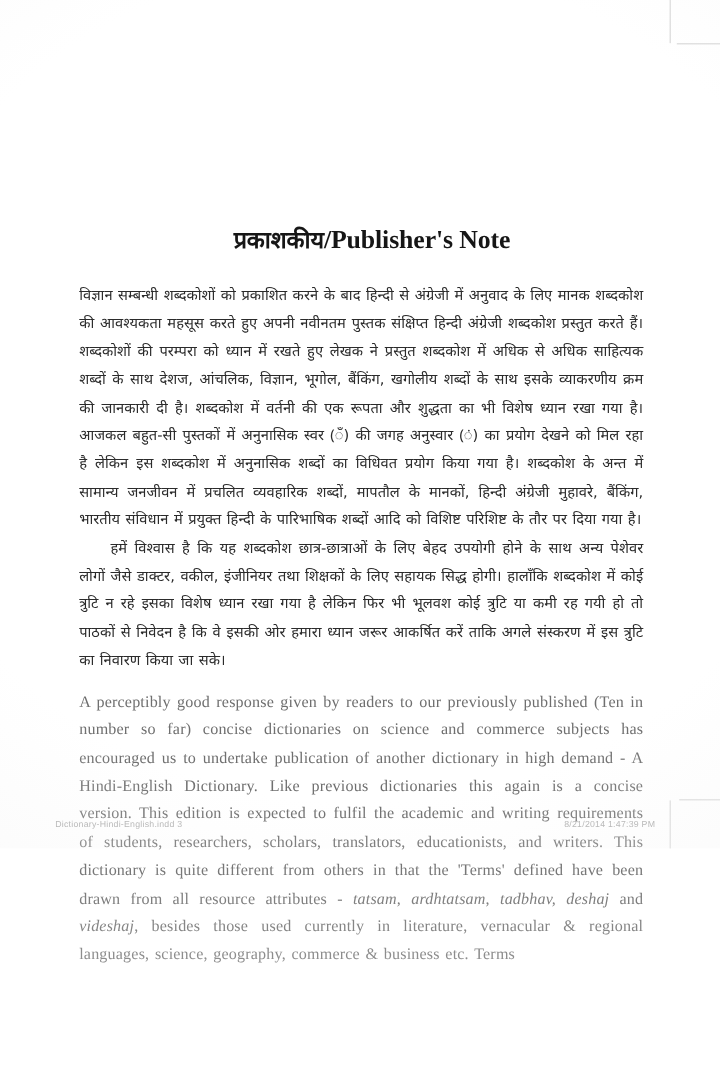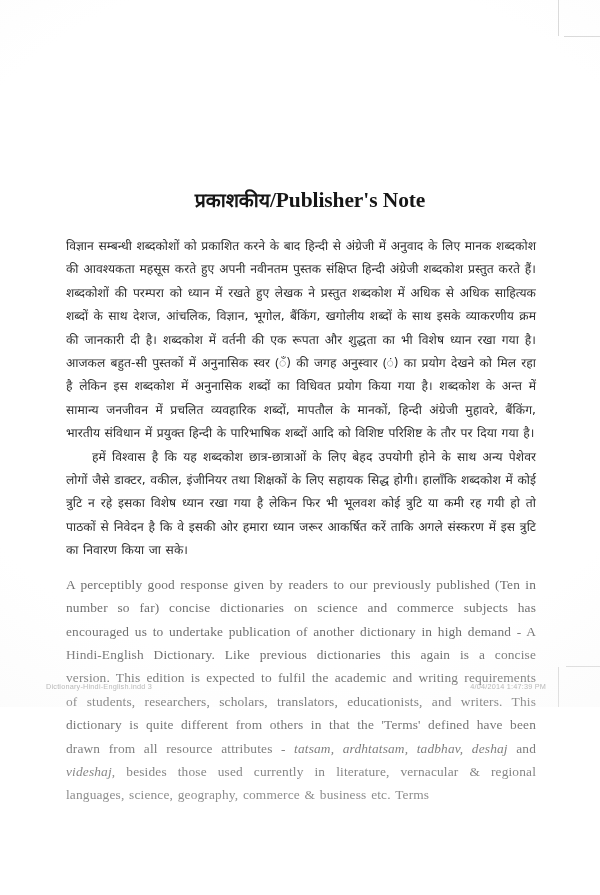--- a/index.html
+++ b/index.html
@@ -166,16 +166,16 @@
 
     <p class="para para-en" id="para-en-1"><span>A perceptibly good response given by readers to our previously published (Ten in number so far) concise dictionaries on science and commerce subjects has encouraged us to undertake publication of another dictionary in high demand - A Hindi-English Dictionary. Like previous dictionaries this again is a concise version. This edition is expected to fulfil the academic and writing requirements of students, researchers, scholars, translators, educationists, and writers. This dictionary is quite different from others in that the 'Terms' defined have been drawn from all resource attributes - </span><em>tatsam, ardhtatsam, tadbhav, deshaj</em><span> and </span><em>videshaj</em><span>, besides those used currently in literature, vernacular &amp; regional languages, science, geography, commerce &amp; business etc. Terms</span></p>
 
   </div>
 
   <div id="fade-mask"></div>
   <div id="scan-tint"></div>
 
   <div id="footer">
     <span id="footer-filename">Dictionary-Hindi-English.indd   3</span>
-    <span id="footer-timestamp">4/04/2014   1:47:39 PM</span>
+    <span id="footer-timestamp">8/21/2014   1:47:39 PM</span>
   </div>
 
 </div>
 
 </body></html>

